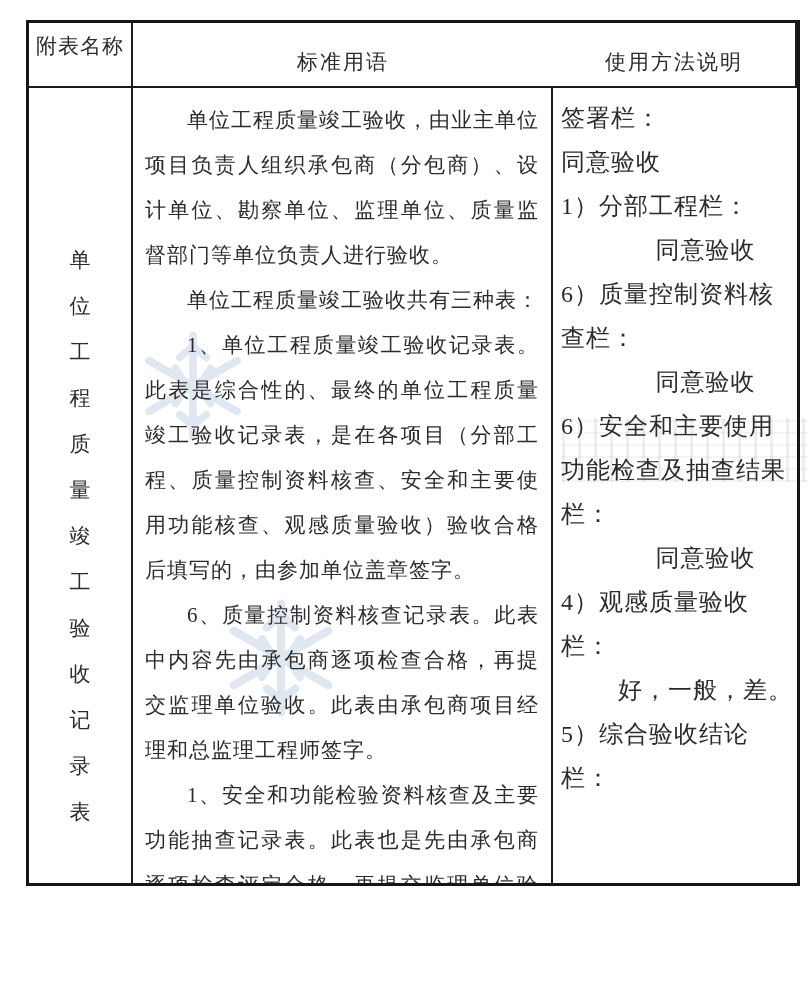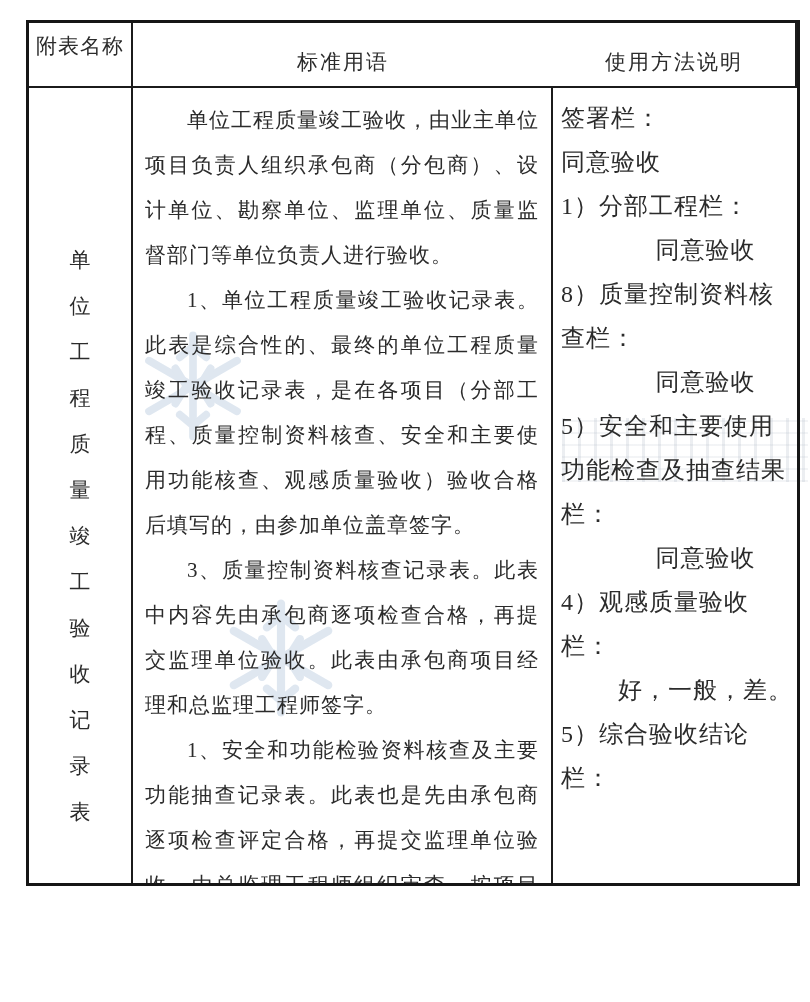--- a/index.html
+++ b/index.html
@@ -139,44 +139,45 @@
           <div class="vchar">录</div>
 
           <div class="vchar">表</div>
         </div>
     </div>
 
     <div class="cell b c2">
 
         <p class="para">单位工程质量竣工验收，由业主单位项目负责人组织承包商（分包商）、设计单位、勘察单位、监理单位、质量监督部门等单位负责人进行验收。</p>
 
+        <p class="para">单位工程质量竣工验收共有三种表：</p>
 
         <p class="para">1、单位工程质量竣工验收记录表。此表是综合性的、最终的单位工程质量竣工验收记录表，是在各项目（分部工程、质量控制资料核查、安全和主要使用功能核查、观感质量验收）验收合格后填写的，由参加单位盖章签字。</p>
 
-        <p class="para">3、质量控制资料核查记录表。此表中内容先由承包商逐项检查合格，再提交监理单位验收。此表由承包商项目经理和总监理工程师签字。</p>
+        <p class="para">6、质量控制资料核查记录表。此表中内容先由承包商逐项检查合格，再提交监理单位验收。此表由承包商项目经理和总监理工程师签字。</p>
 
         <p class="para">1、安全和功能检验资料核查及主要功能抽查记录表。此表也是先由承包商逐项检查评定合格，再提交监理单位验收。由总监理工程师组织审查，按项目逐一检查验收。</p>
 
       </div>
 
     <div class="cell b c3">
 
         <div class="sline">签署栏：</div>
 
         <div class="sline">同意验收</div>
 
         <div class="sline">1）分部工程栏：</div>
 
         <div class="sline indent">同意验收</div>
 
-        <div class="sline">8）质量控制资料核查栏：</div>
+        <div class="sline">6）质量控制资料核查栏：</div>
 
         <div class="sline indent">同意验收</div>
 
-        <div class="sline">5）安全和主要使用功能检查及抽查结果栏：</div>
+        <div class="sline">6）安全和主要使用功能检查及抽查结果栏：</div>
 
         <div class="sline indent">同意验收</div>
 
         <div class="sline">4）观感质量验收栏：</div>
 
         <div class="sline indent">好，一般，差。</div>
 
         <div class="sline">5）综合验收结论栏：</div>
 
       </div>

